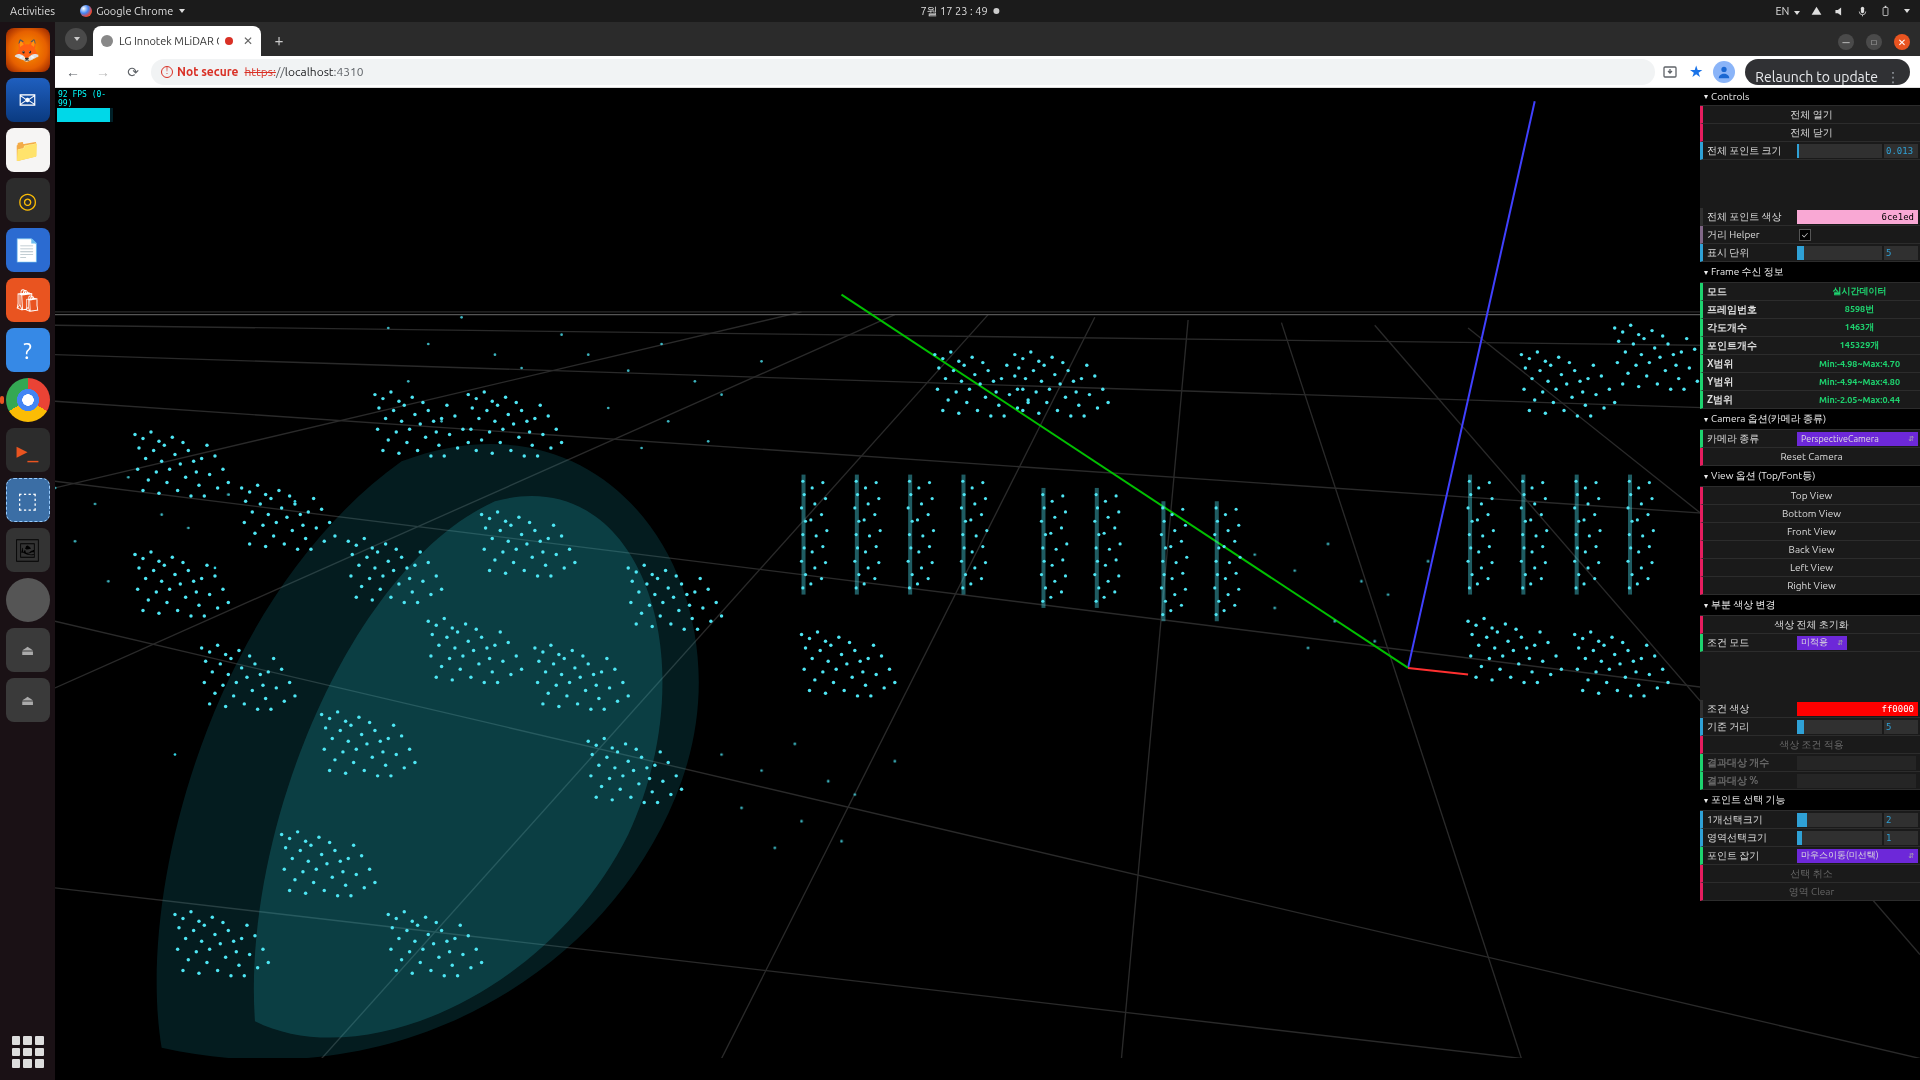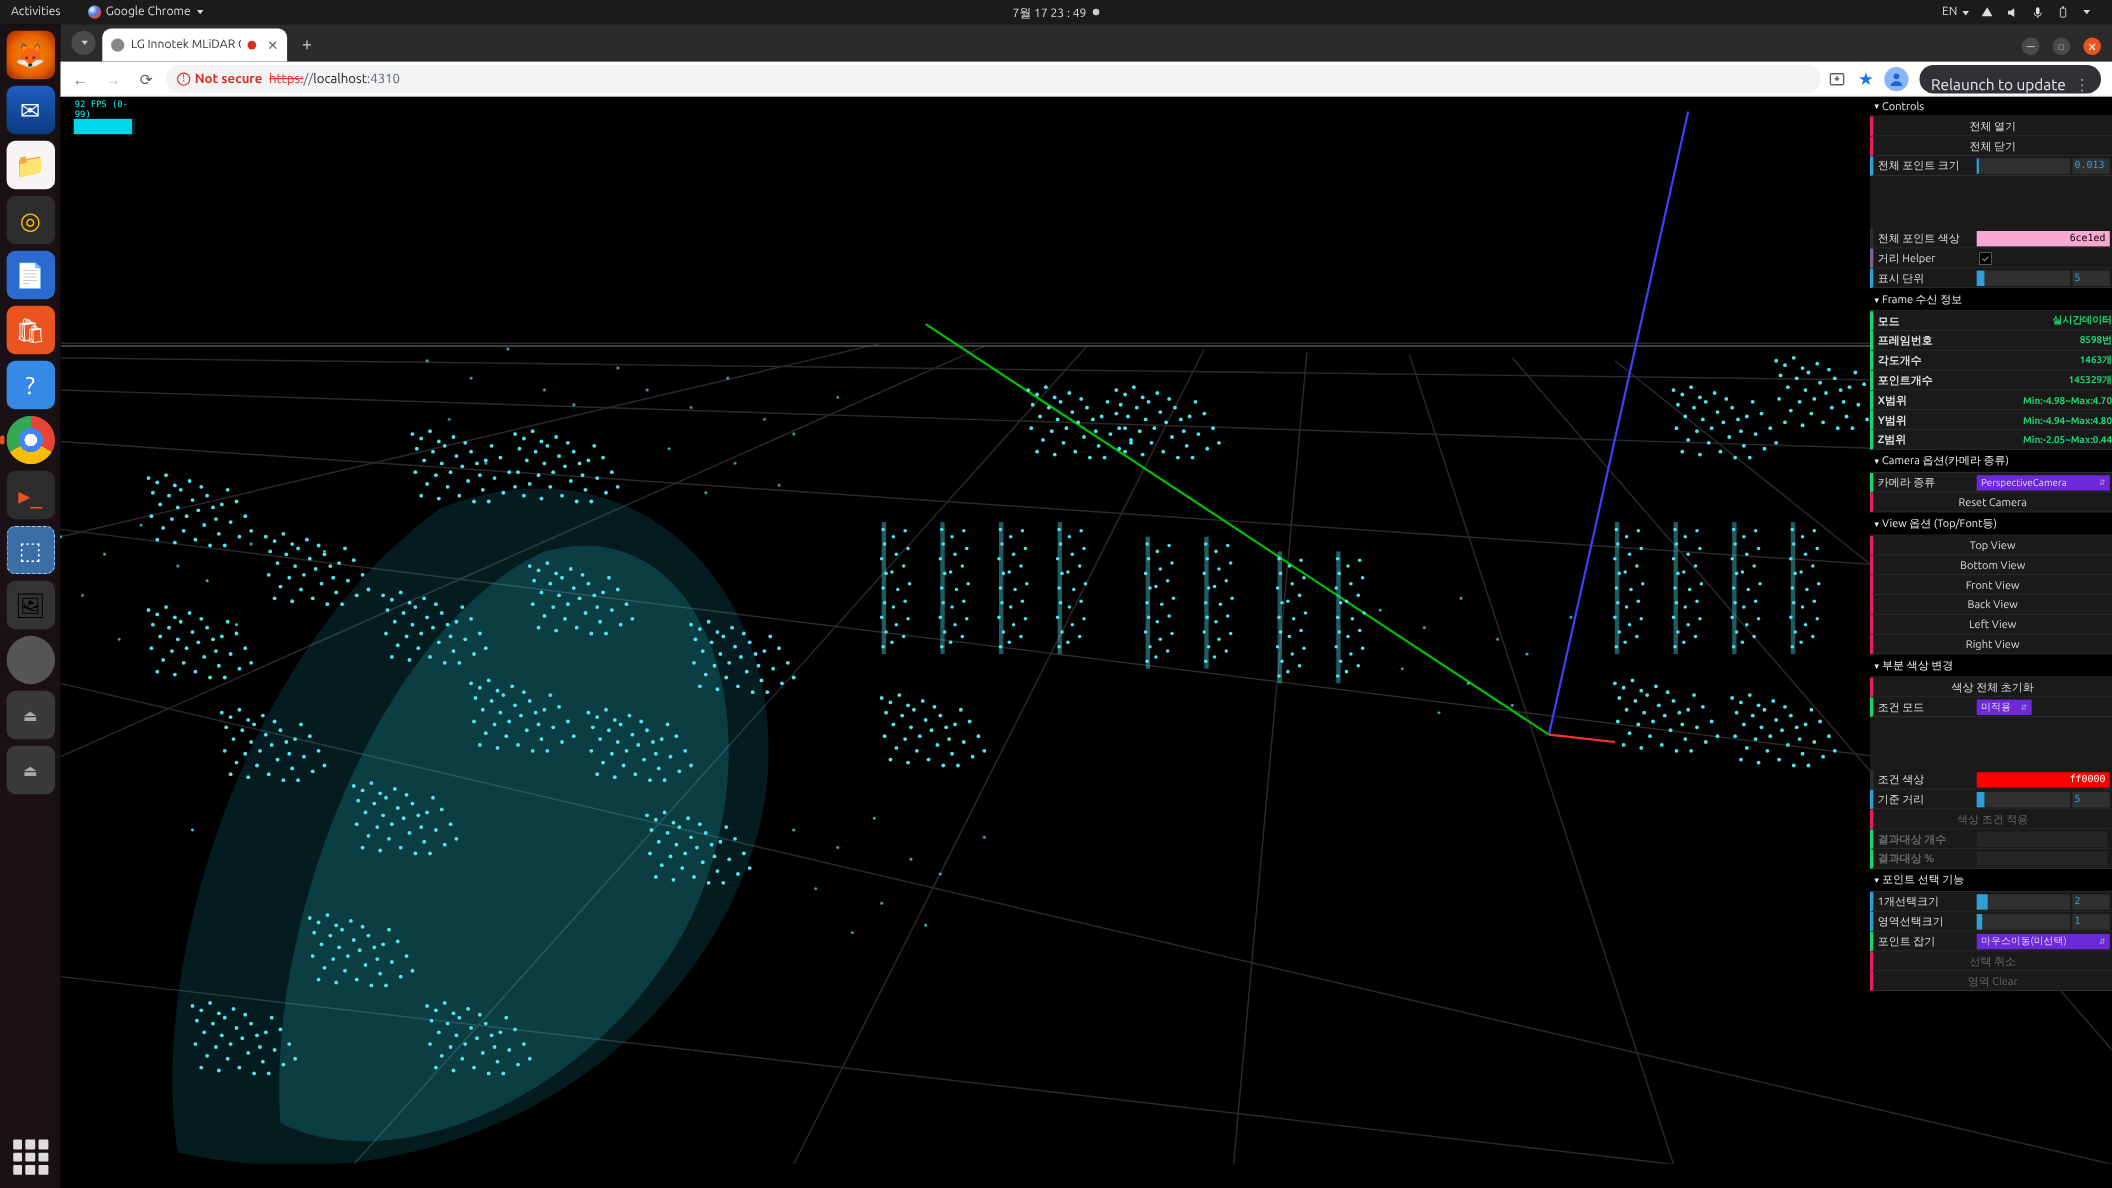--- a/index.html
+++ b/index.html
@@ -2,21 +2,21 @@
 <html><head>
 <meta charset="utf-8">
 <style>
 * { box-sizing: border-box; margin: 0; padding: 0; font-family: Ubuntu, sans-serif; }
 html, body { width: 1454px; height: 816px; overflow: hidden; background: #000; }
 
 
 .gnome-panel { position: absolute; top: 0; left: 0; right: 0; height: 22px; background: #1b1b1b; color: #ddd; display: flex; align-items: center; font-size: 11px; }
 .gnome-panel .left { display: flex; align-items: center; gap: 14px; padding-left: 10px; }
 .gnome-panel .center { position: absolute; left: 50%; transform: translateX(-50%); display: flex; align-items: center; gap: 6px; }
-.gnome-panel .right { margin-left: auto; display: flex; align-items: center; gap: 10px; padding-right: 20px; }
+.gnome-panel .right { margin-left: auto; display: flex; align-items: center; gap: 10px; padding-right: 10px; }
 .gnome-panel .app-item { display: flex; align-items: center; gap: 4px; margin-left: 11px; }
 .caret-down { display: inline-block; width: 0; height: 0; border-left: 3px solid transparent; border-right: 3px solid transparent; border-top: 4px solid #ddd; margin-left: 2px; }
 .dot { width: 6px; height: 6px; border-radius: 50%; background: #ccc; }
 .indicator { width: 13px; height: 13px; display: inline-flex; align-items: center; justify-content: center; }
 .indicator svg { width: 13px; height: 13px; fill: #ddd; }
 
 
 .dock { position: absolute; left: 0; top: 22px; bottom: 0; width: 55px; background: rgba(30,20,25,0.85); display: flex; flex-direction: column; align-items: center; padding-top: 6px; gap: 6px; }
 .dock-item { width: 44px; height: 44px; border-radius: 8px; display: flex; align-items: center; justify-content: center; font-size: 22px; position: relative; }
 .dock-item.active::before { content: ''; position: absolute; left: -6px; top: 18px; width: 4px; height: 8px; background: #e95420; border-radius: 2px; }
@@ -51,21 +51,21 @@
 .url-text .host { color: #202124; }
 .toolbar-right { display: flex; align-items: center; gap: 10px; padding-right: 4px; }
 .tb-ico { width: 18px; height: 18px; display: flex; align-items: center; justify-content: center; color: #5f6368; }
 .star-ico { color: #1a73e8; font-size: 16px; }
 .avatar { width: 22px; height: 22px; border-radius: 50%; background: #8ab4f8; display: flex; align-items: center; justify-content: center; }
 .relaunch { height: 26px; background: #303134; color: #e8eaed; border-radius: 13px; padding: 0 10px; display: flex; align-items: flex-end; font-size: 14px; gap: 8px; }
 
 
 .viewport { flex: 1; position: relative; background: #000; overflow: hidden; }
 .pointcloud-canvas { position: absolute; inset: 0; }
-.fps-badge { position: absolute; top: 2px; left: 12px; width: 56px; }
+.fps-badge { position: absolute; top: 2px; left: 2px; width: 56px; }
 .fps-label { background: #000; color: #0ff; font-size: 8px; padding: 0 1px; font-family: monospace; }
 .fps-bar { height: 14px; background: linear-gradient(to right, #00d8e8 95%, #002028 95%); }
 
 
 .gui { position: absolute; top: 0; right: 0; width: 220px; background: #1a1a1a; color: #ddd; font-size: 10px; max-height: 100%; overflow-y: auto; }
 .gui::-webkit-scrollbar { width: 6px; }
 .gui::-webkit-scrollbar-thumb { background: #444; }
 .gui-folder-title { background: #000; color: #eee; padding: 3px 4px; border-bottom: 1px solid #2c2c2c; display: flex; align-items: center; gap: 3px; cursor: pointer; font-size: 10px; }
 .gui-folder-title .chev { font-size: 8px; }
 .gui-row { display: flex; align-items: center; height: 18px; border-bottom: 1px solid #2c2c2c; background: #1a1a1a; border-left: 3px solid #303030; }
@@ -76,21 +76,21 @@
 .gui-row.str { border-left-color: #1ed36f; font-weight: bold; }
 .gui-row.sel { border-left-color: #1ed36f; }
 .gui-row.dis { color: #666; }
 .gui-label { width: 94px; padding-left: 4px; white-space: nowrap; overflow: hidden; }
 .gui-ctrl { flex: 1; display: flex; align-items: center; height: 100%; padding-right: 2px; }
 .slider-track { flex: 1; height: 14px; background: #303030; position: relative; margin-right: 2px; }
 .slider-fill { position: absolute; left: 0; top: 0; bottom: 0; background: #2fa1d6; }
 .num-box { width: 34px; height: 14px; background: #303030; color: #2fa1d6; font-size: 9px; text-align: left; padding: 0 2px; line-height: 14px; font-family: monospace; }
 .col-swatch { flex: 1; height: 14px; display: flex; align-items: center; justify-content: flex-end; padding-right: 4px; font-size: 9px; font-family: monospace; color: #000; }
 .chk { width: 12px; height: 12px; border: 1px solid #555; background: #000; display: flex; align-items: center; justify-content: center; font-size: 9px; color: #ddd; margin-left: 2px; }
-.info-val { flex: 1; text-align: right; padding-left: 2px; color: #1ed36f; font-size: 9px; }
+.info-val { flex: 1; text-align: center; padding-left: 2px; color: #1ed36f; font-size: 9px; }
 .sel-box { flex: 1; height: 14px; background: #6d28d9; color: #ddd; font-size: 9px; display: flex; align-items: center; justify-content: space-between; padding: 0 4px; }
 .sel-caret { font-size: 7px; color: #aaa; }
 </style>
 </head>
 <body>
 
 <div class="gnome-panel">
   <div class="left">
     <span>Activities</span>
     <span class="app-item">

